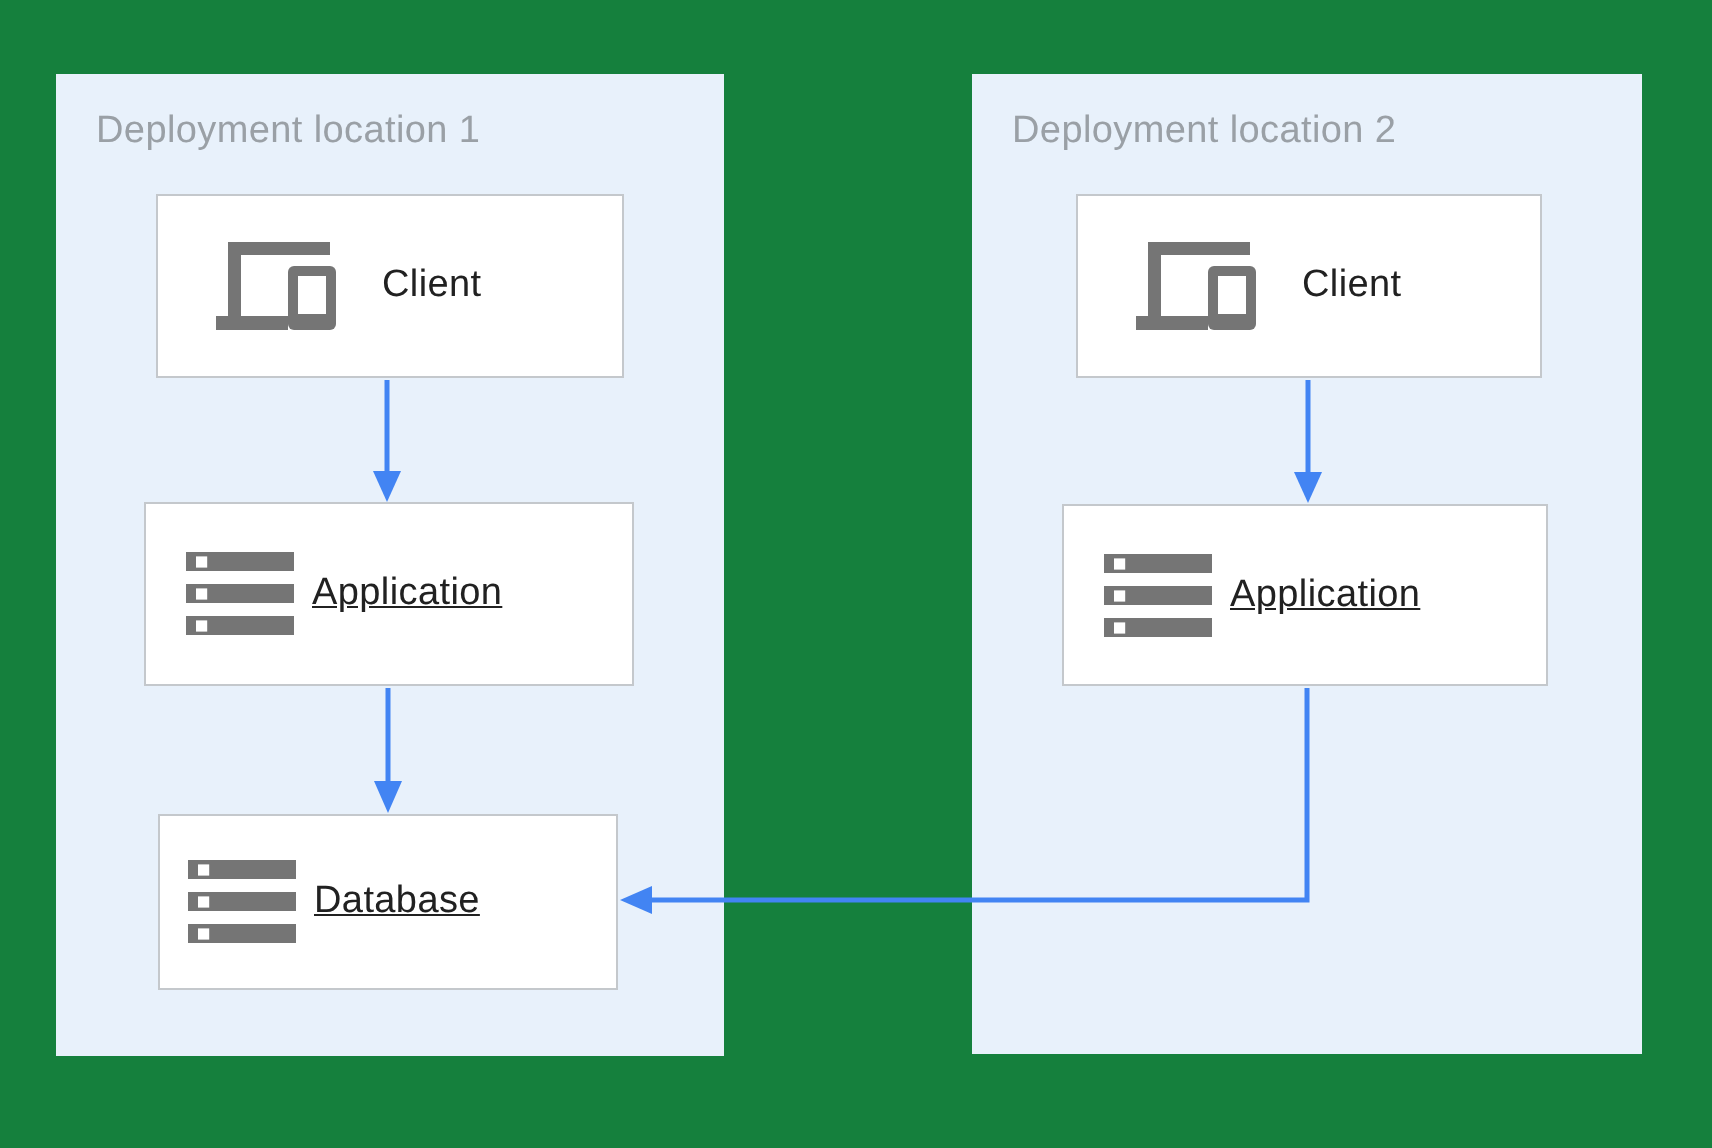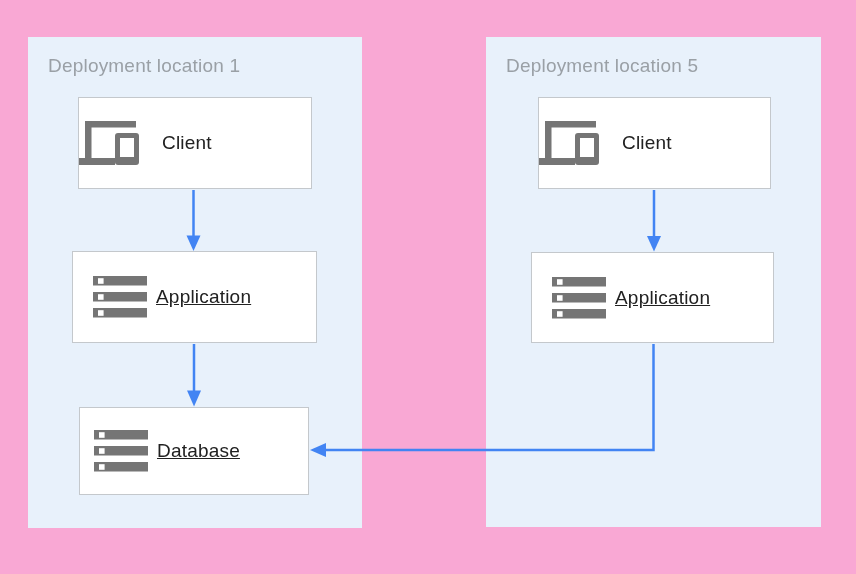--- a/index.html
+++ b/index.html
@@ -1,20 +1,20 @@
 <!DOCTYPE html>
 <html><head>
 <meta charset="utf-8">
 <style>
   html, body { margin: 0; padding: 0; background: #ffffff; }
   .canvas {
     position: relative;
     width: 856px;
     height: 574px;
-    background: #f9a8d4;
+    background: #15803d;
     font-family: "Liberation Sans", sans-serif;
     overflow: hidden;
   }
   .group {
     position: absolute;
     background: #e8f1fb;
   }
   .group-label {
     position: absolute;
     left: 20px;
@@ -25,21 +25,21 @@
     letter-spacing: 0.2px;
     white-space: nowrap;
   }
   .node {
     position: absolute;
     box-sizing: border-box;
     background: #ffffff;
     border: 1px solid #c4c8cc;
     display: flex;
     align-items: center;
-    padding-left: 0;
+    padding-left: 29px;
   }
   .node .icon { flex: 0 0 auto; display: block; }
   .node-label {
     font-size: 19px;
     color: #212121;
     letter-spacing: 0.2px;
     white-space: nowrap;
   }
   .client-label { margin-left: 23px; }
   .server-label { margin-left: 9px; text-decoration: underline; }
@@ -57,21 +57,21 @@
 </head>
 <body>
 
 <div class="canvas">
 
   <div class="group" style="left:28px; top:37px; width:334px; height:491px;">
     <div class="group-label">Deployment location 1</div>
   </div>
 
   <div class="group" style="left:486px; top:37px; width:335px; height:490px;">
-    <div class="group-label">Deployment location 5</div>
+    <div class="group-label">Deployment location 2</div>
   </div>
 
   <svg class="edges" viewBox="0 0 856 574">
     <g>
       <line class="edge-line" x1="193.5" y1="190" x2="193.5" y2="236.5" stroke="#4284f3"></line>
       <polygon class="edge-head" points="186.5,235.5 200.5,235.5 193.5,251" fill="#4284f3"></polygon>
     </g>
     <g>
       <line class="edge-line" x1="194" y1="344" x2="194" y2="391.5" stroke="#4284f3"></line>
       <polygon class="edge-head" points="187,390.5 201,390.5 194,406.5" fill="#4284f3"></polygon>

